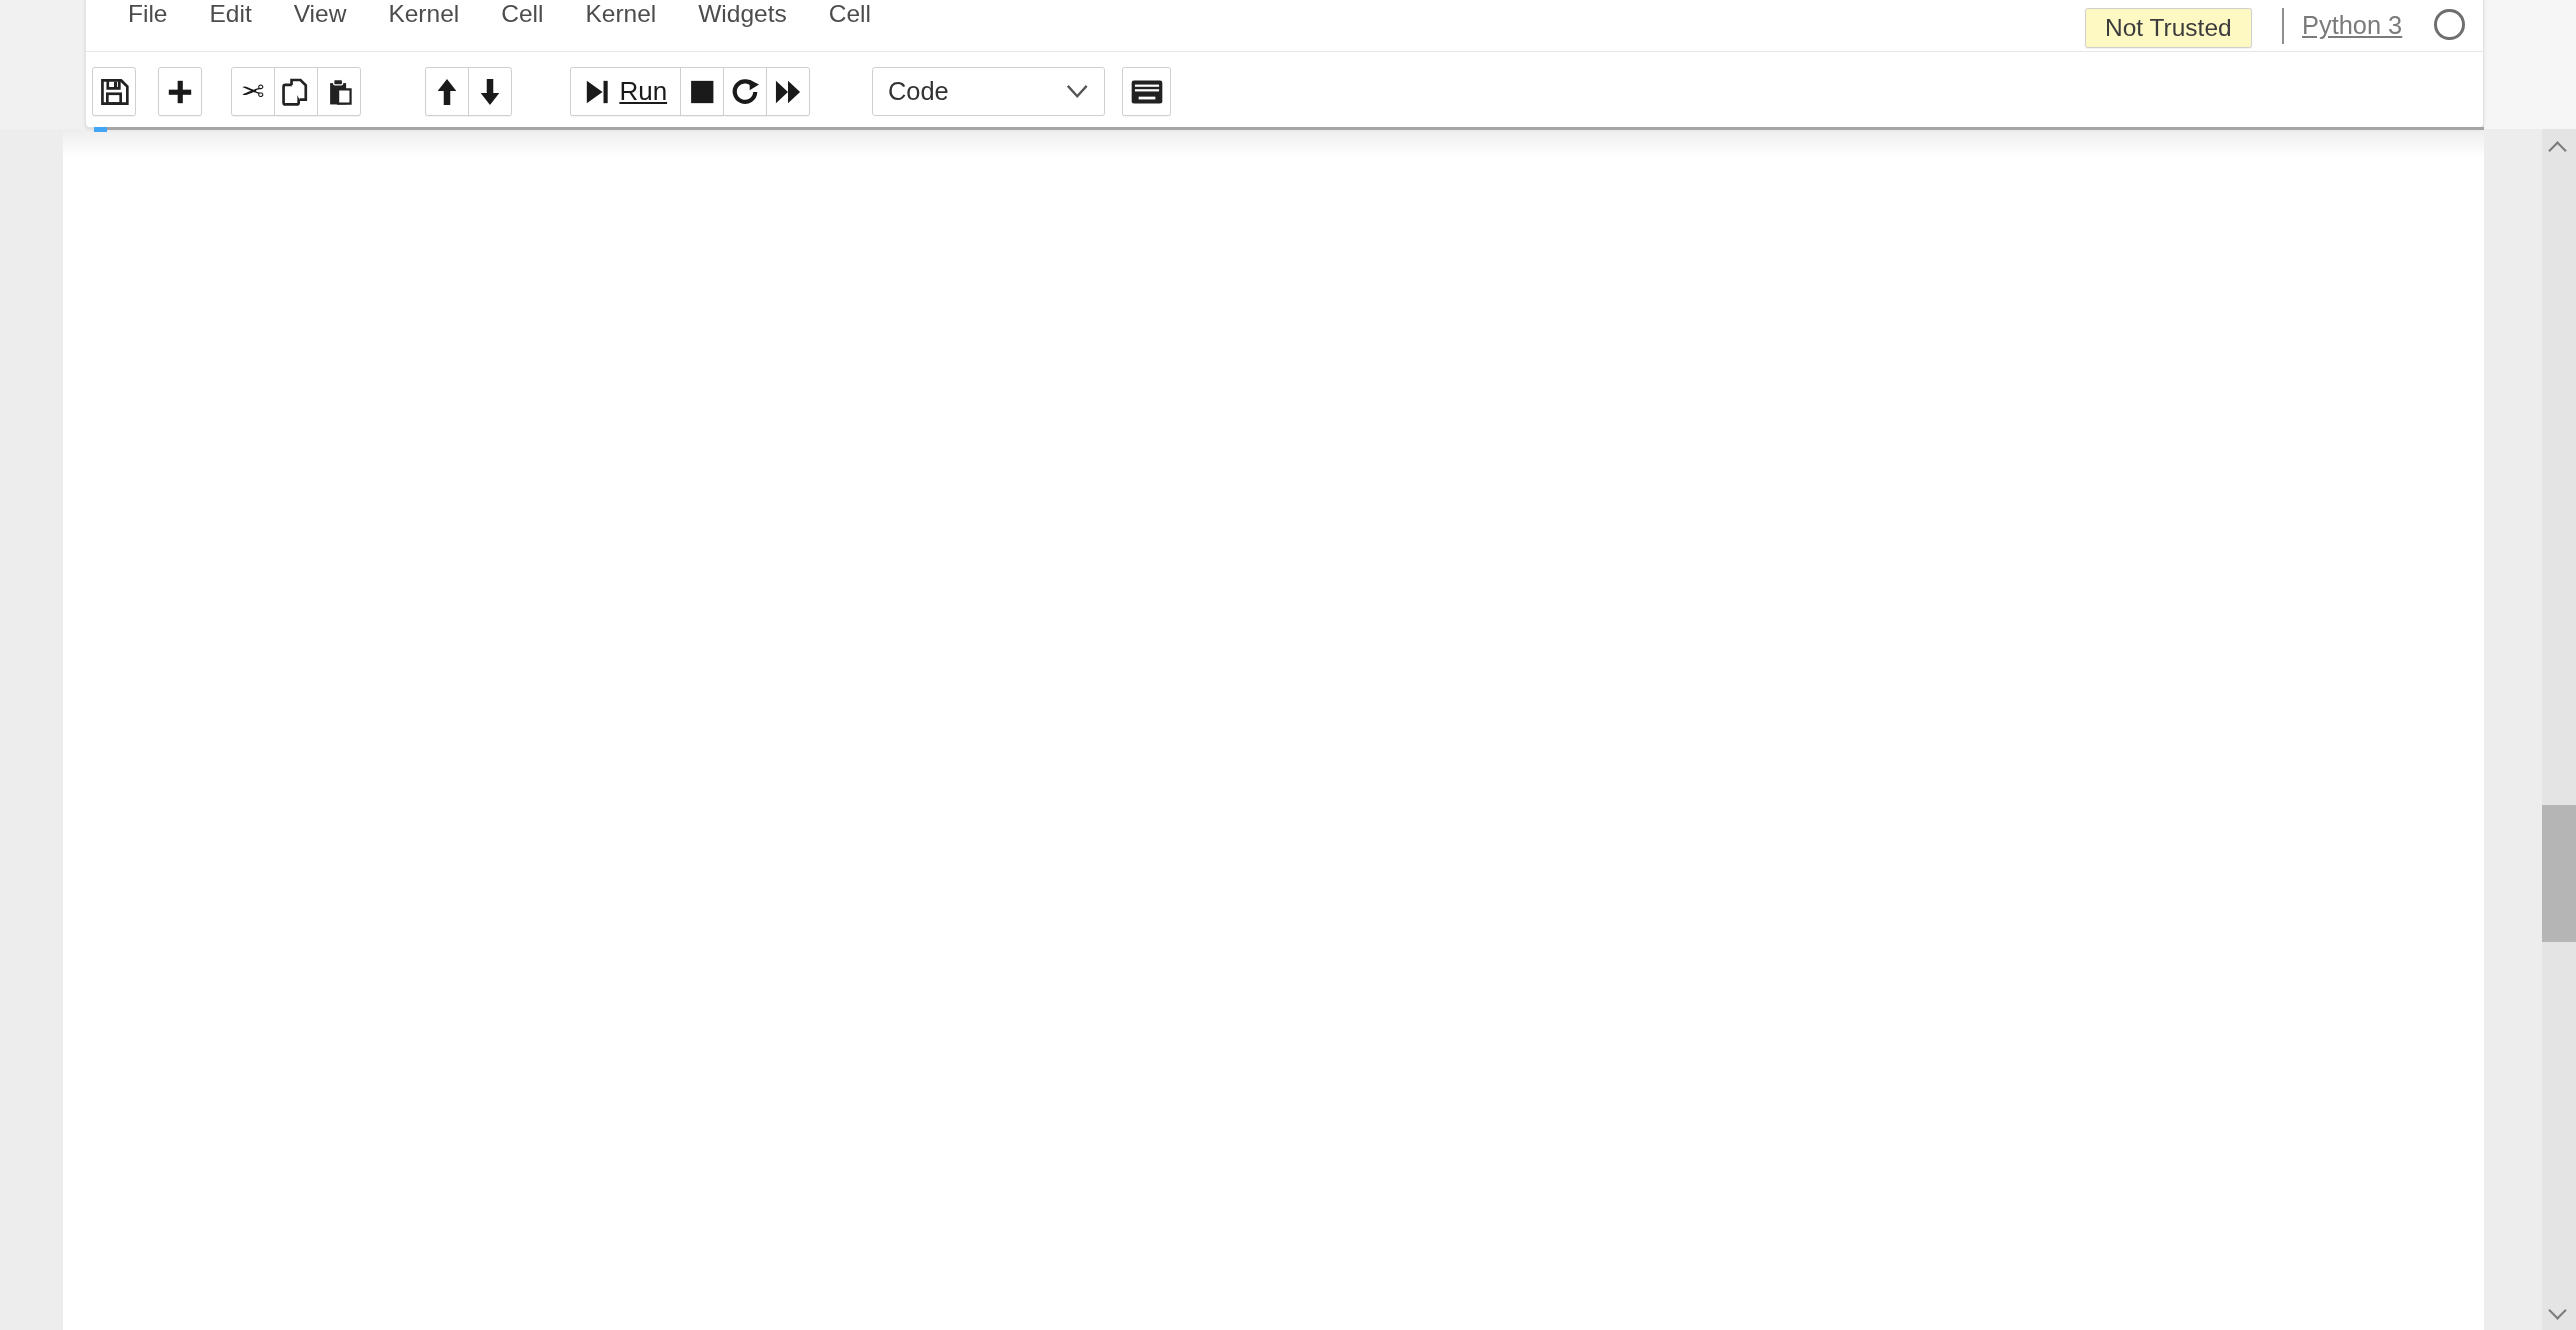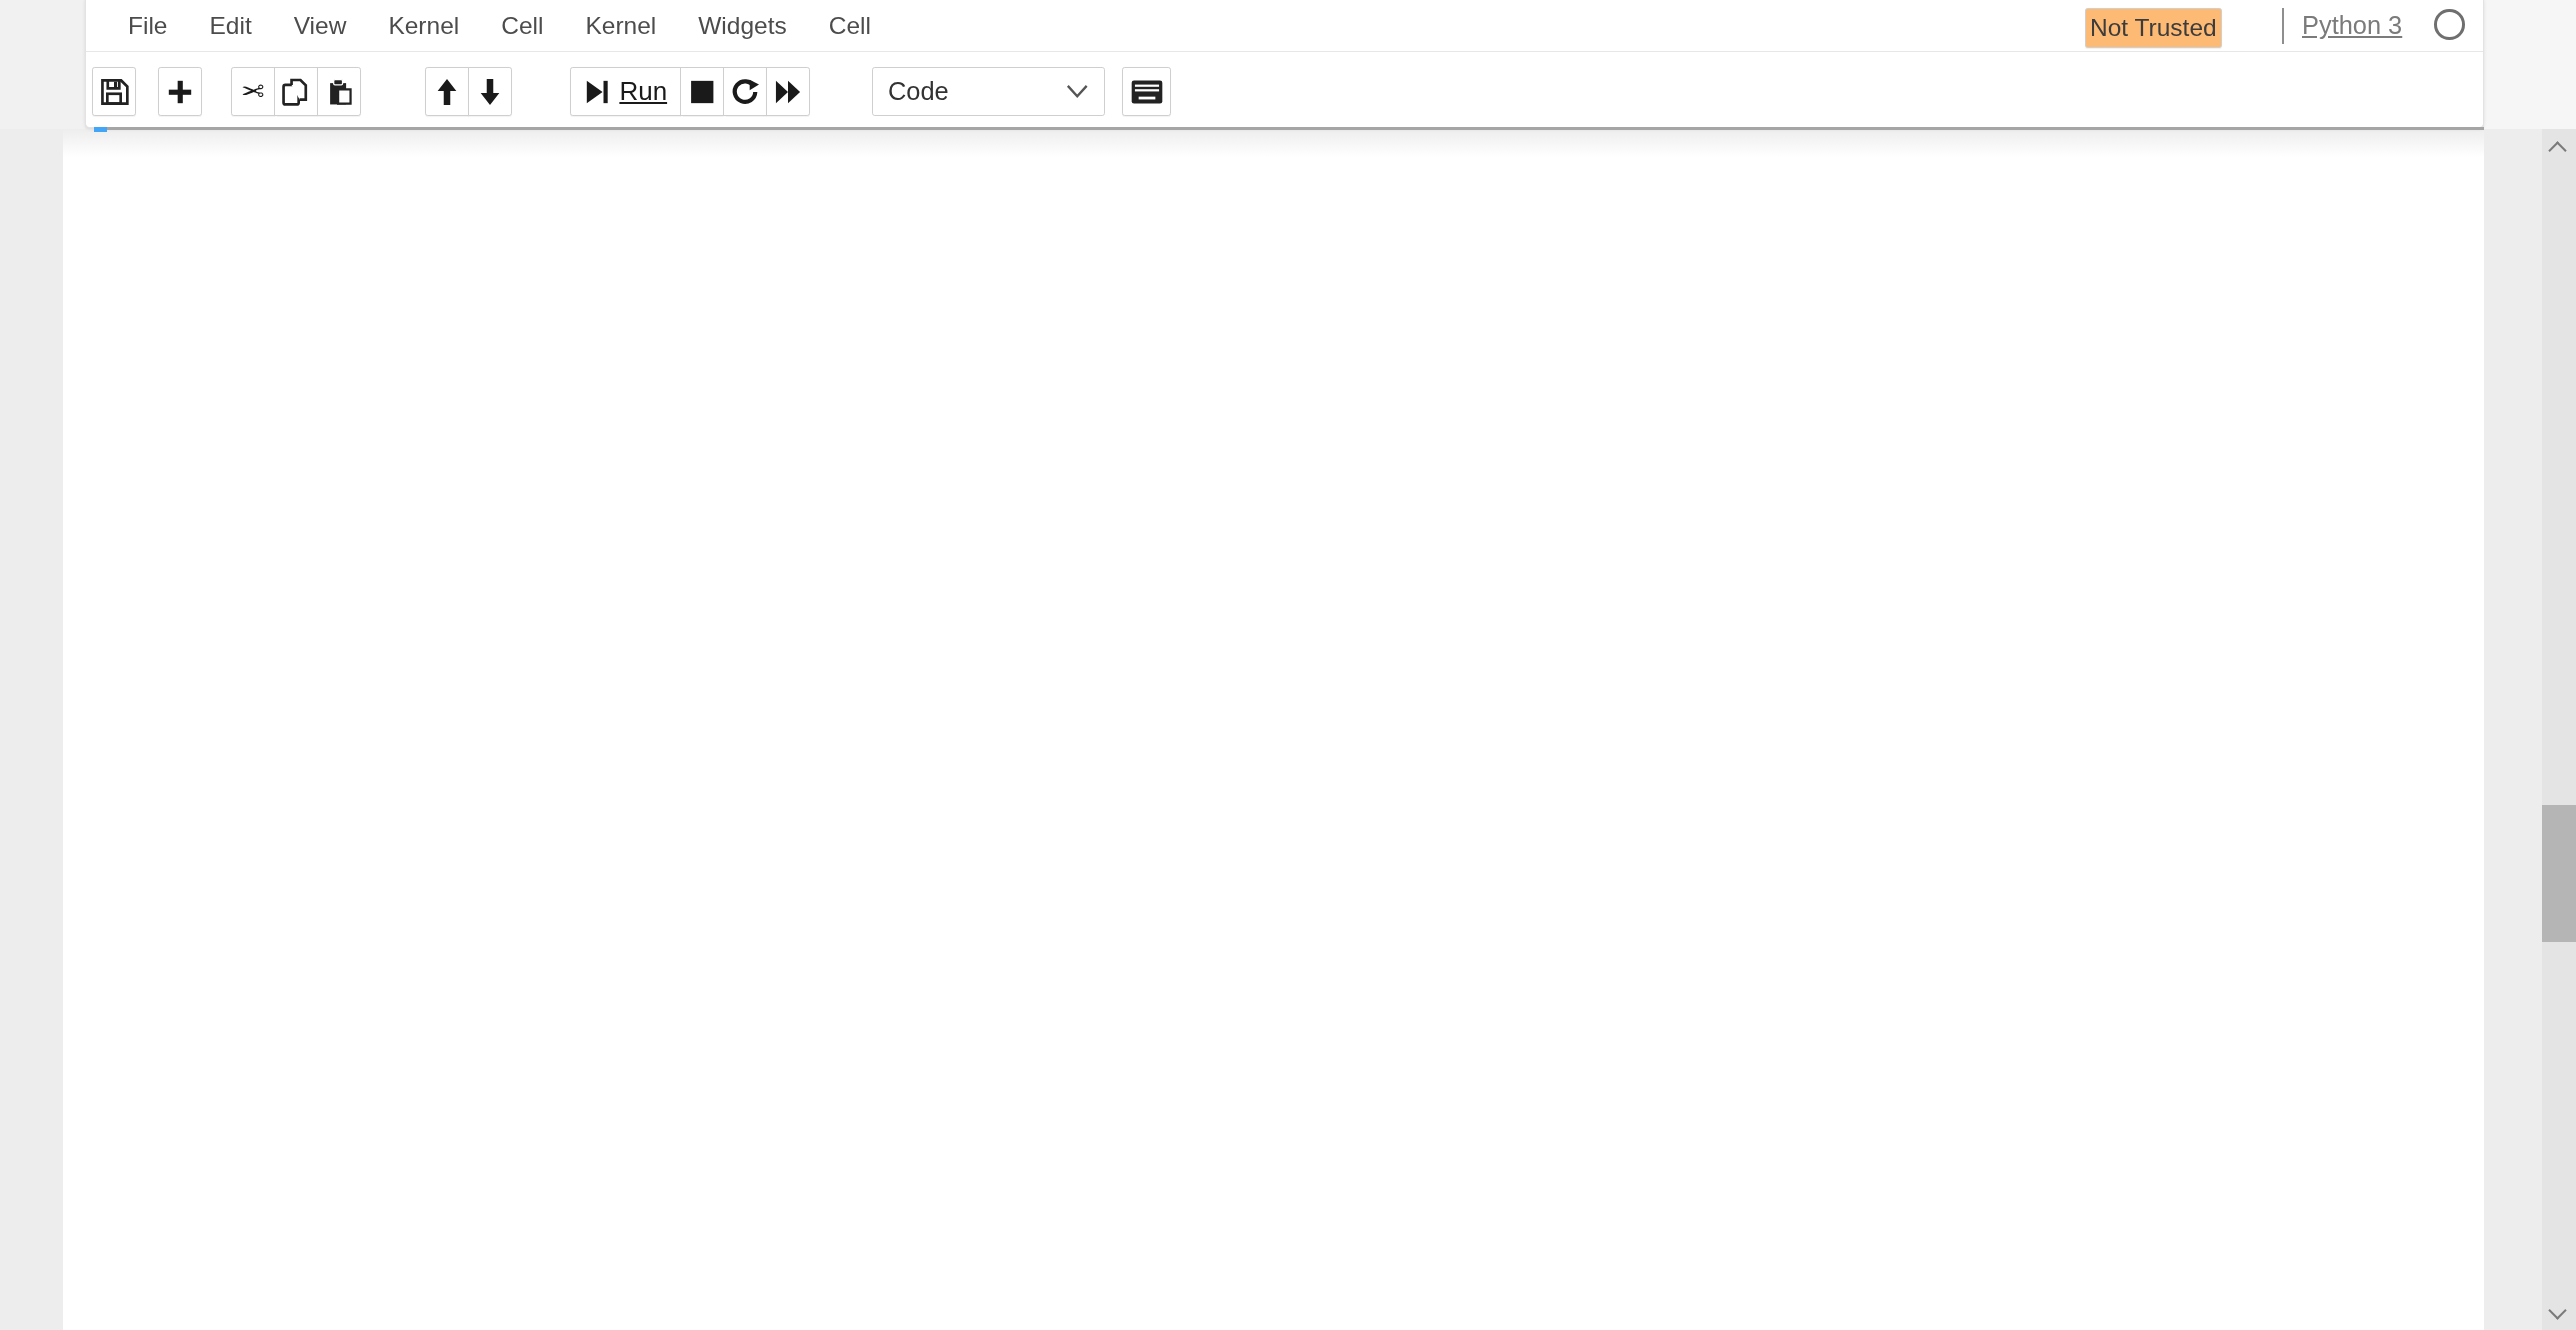--- a/index.html
+++ b/index.html
@@ -9,25 +9,25 @@
     font-family:"Liberation Sans", sans-serif;
   }
   
   #header{
     position:absolute;left:85px;top:0;width:2399px;height:128px;
     background:#fff;border:0.9px solid #e3e3e3;border-top:none;box-sizing:border-box;
     border-radius:0 0 4.7px 4.7px;box-shadow:0 0.9px 3.8px rgba(0,0,0,.10);z-index:4;
   }
   #bg-top-left{position:absolute;left:0;top:0;width:85px;height:129px;background:#f1f1f1;}
   #bg-top-right{position:absolute;left:2484px;top:0;width:92px;height:129px;background:#f6f6f6;}
-  #menubar{height:52px;border-bottom:0.9px solid #e7e7e7;display:flex;align-items:center;padding-left:21px;box-sizing:border-box;}
+  #menubar{height:52px;border-bottom:0.9px solid #e7e7e7;display:flex;align-items:flex-start;padding-left:21px;box-sizing:border-box;}
   .menu-item{padding:0 21px;font-size:24.5px;color:#4c4c4c;cursor:pointer;}
   #nt-btn{
-    position:absolute;left:1999px;top:7.5px;height:38px;line-height:38px;padding:0 4px;
-    background:#fdba74;border:0.9px solid #cfcfcf;border-radius:2.8px;font-size:24.5px;color:#3c3c3c;
+    position:absolute;left:1999px;top:7.5px;height:38px;line-height:38px;padding:0 19px;
+    background:#fef9c3;border:0.9px solid #cfcfcf;border-radius:2.8px;font-size:24.5px;color:#3c3c3c;
     box-shadow:0 0.9px 0.9px rgba(0,0,0,.06);
   }
   #kernel-divider{position:absolute;left:2196px;top:7.5px;height:36px;width:0;border-left:2.8px solid #8f8f8f;}
   #kernel-name{position:absolute;left:2216px;top:11.3px;font-size:25.4px;color:#7b7b7b;text-decoration:underline;}
   #kernel-circle{position:absolute;left:2348px;top:9.4px;width:24.5px;height:24.5px;border:3.8px solid #6f6f6f;border-radius:50%;background:#fff;box-sizing:content-box;}
   
   #toolbar{position:relative;height:75px;}
   .tb{position:absolute;top:15px;height:49px;box-sizing:border-box;}
   .tbtn{
     height:49px;min-width:44px;box-sizing:border-box;background:#fff;border:0.9px solid #cfcfcf;border-radius:2.8px;

